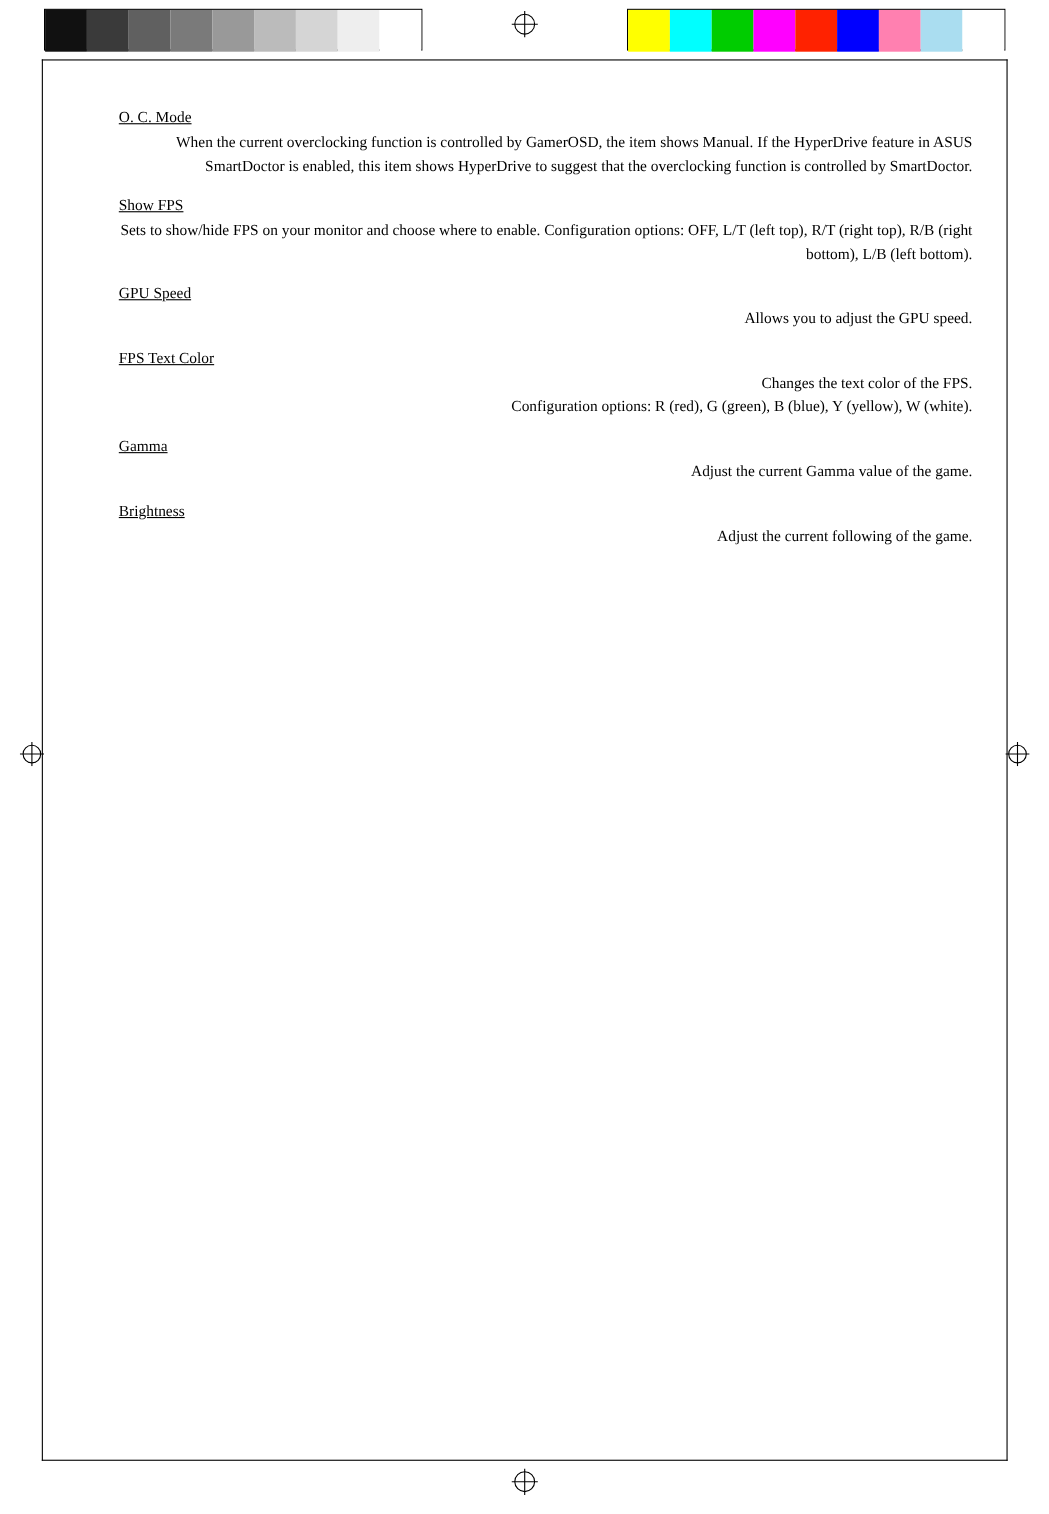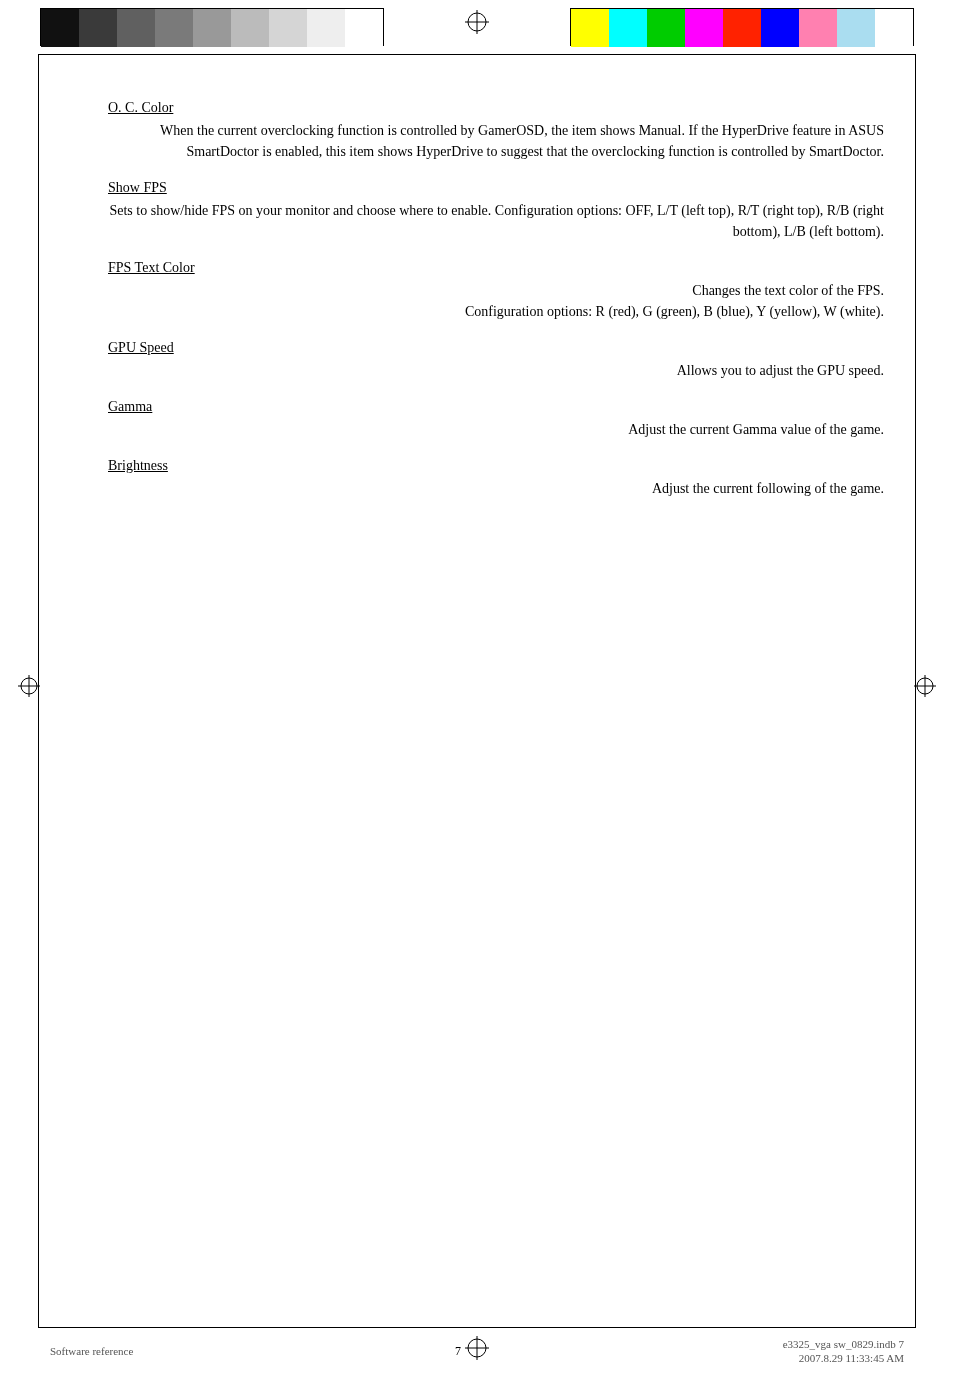--- a/index.html
+++ b/index.html
@@ -112,40 +112,40 @@
     <svg width="22" height="22" viewBox="0 0 22 22">
       <circle cx="11" cy="11" r="8" fill="none" stroke="#000" stroke-width="1"></circle>
       <line x1="11" y1="0" x2="11" y2="22" stroke="#000" stroke-width="1"></line>
       <line x1="0" y1="11" x2="22" y2="11" stroke="#000" stroke-width="1"></line>
     </svg>
   </div>
 
   <div class="content">
 
     <div class="section">
-      <span class="section-title">O. C. Color</span>
+      <span class="section-title">O. C. Mode</span>
       <div class="section-body">When the current overclocking function is controlled by GamerOSD, the item shows Manual. If the HyperDrive feature in ASUS SmartDoctor is enabled, this item shows HyperDrive to suggest that the overclocking function is controlled by SmartDoctor.</div>
     </div>
 
     <div class="section">
       <span class="section-title">Show FPS</span>
       <div class="section-body">Sets to show/hide FPS on your monitor and choose where to enable. Configuration options: OFF, L/T (left top), R/T (right top), R/B (right bottom), L/B (left bottom).</div>
     </div>
 
     <div class="section">
+      <span class="section-title">GPU Speed</span>
+      <div class="section-body">Allows you to adjust the GPU speed.</div>
+    </div>
+
+    <div class="section">
       <span class="section-title">FPS Text Color</span>
       <div class="section-body">
         Changes the text color of the FPS.<br>
         Configuration options: R (red), G (green), B (blue), Y (yellow), W (white).
       </div>
-    </div>
-
-    <div class="section">
-      <span class="section-title">GPU Speed</span>
-      <div class="section-body">Allows you to adjust the GPU speed.</div>
     </div>
 
 
     <div class="section">
       <span class="section-title">Gamma</span>
       <div class="section-body">Adjust the current Gamma value of the game.</div>
     </div>
 
     <div class="section">
       <span class="section-title">Brightness</span>
@@ -156,24 +156,14 @@
   </div>
 
   <div style="position:absolute; bottom:12px; left:50%; transform:translateX(-50%);">
     <svg width="24" height="24" viewBox="0 0 24 24">
       <circle cx="12" cy="12" r="9" fill="none" stroke="#000" stroke-width="1"></circle>
       <line x1="12" y1="0" x2="12" y2="24" stroke="#000" stroke-width="1"></line>
       <line x1="0" y1="12" x2="24" y2="12" stroke="#000" stroke-width="1"></line>
     </svg>
   </div>
 
-  <div style="position:absolute; bottom:0; left:0; right:0; height:50px; display:flex; align-items:center; justify-content:space-between; padding:0 50px;">
-    <div style="display:flex; flex-direction:column; gap:2px;">
-      <span style="font-size:11px; color:#555;">Software reference</span>
-    </div>
-    <div style="font-size:12px; color:#000;">7</div>
-    <div style="display:flex; flex-direction:column; align-items:flex-end; gap:2px;">
-      <span style="font-size:11px; color:#555;">e3325_vga sw_0829.indb   7</span>
-      <span style="font-size:11px; color:#555;">2007.8.29   11:33:45 AM</span>
-    </div>
-  </div>
 
 </div>
 
 </body></html>

